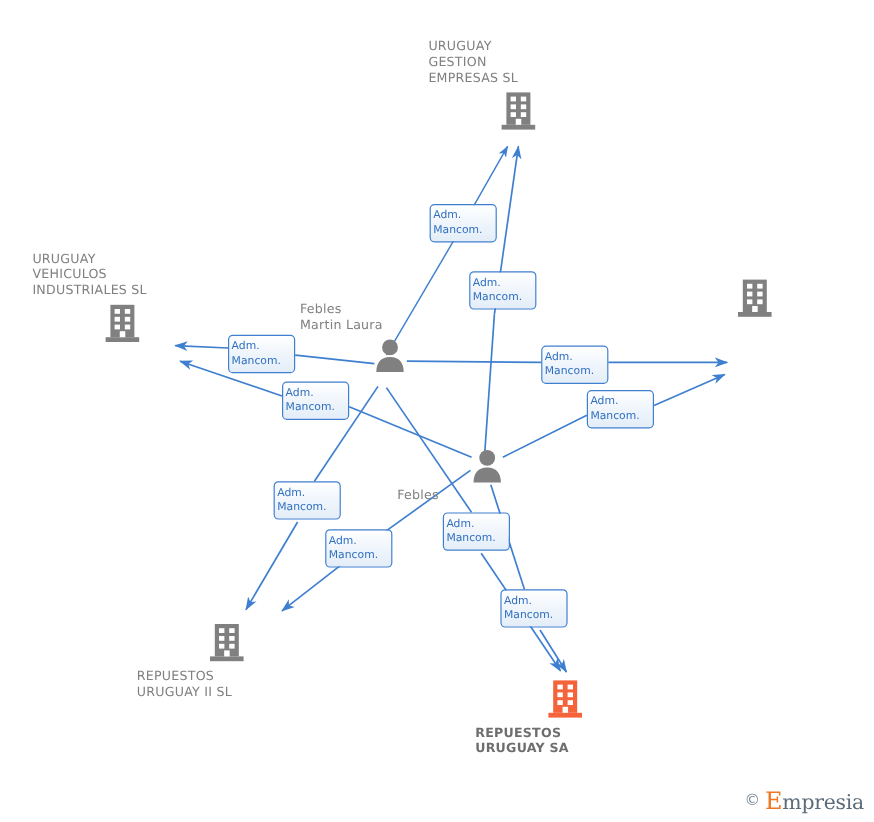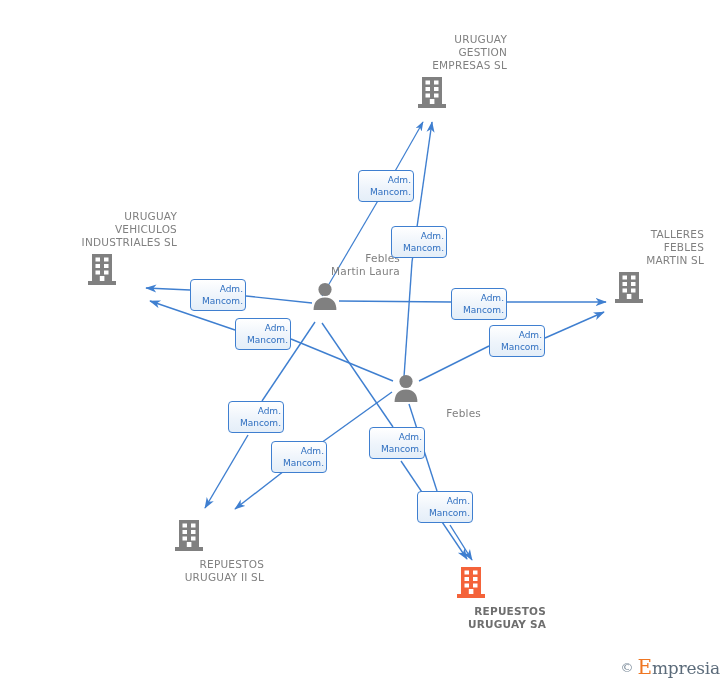--- a/index.html
+++ b/index.html
@@ -23,21 +23,21 @@
   .edge-layer {
     position: absolute;
     left: 0; top: 0;
     width: 728px;
     height: 685px;
   }
   .node {
     position: absolute;
     width: 150px;
     margin-left: -75px;
-    text-align: right;
+    text-align: left;
   }
   .node-label {
     font-size: 10.5px;
     line-height: 13px;
     color: #808080;
     letter-spacing: 0.2px;
     white-space: pre-line;
   }
   .node-label.focus {
     color: #6e6e6e;
@@ -52,21 +52,21 @@
     width: 56px;
     margin-left: -28px;
     margin-top: -17px;
     box-sizing: border-box;
     border: 1px solid #3f7fd0;
     border-radius: 4px;
     background: linear-gradient(to bottom, #ffffff 0%, #eef4fb 55%, #e4eef8 100%);
     color: #2f6fc0;
     font-size: 9px;
     line-height: 12px;
-    text-align: right;
+    text-align: left;
     padding: 3px 2px;
     white-space: pre-line;
   }
   #watermark {
     position: absolute;
     right: 8px;
     bottom: 6px;
     display: flex;
     align-items: center;
     gap: 4px;
@@ -160,23 +160,20 @@
       <rect x="18" y="4.5" width="4.5" height="4" fill="#ffffff"></rect>
       <rect x="9.5" y="11" width="4.5" height="4" fill="#ffffff"></rect>
       <rect x="18" y="11" width="4.5" height="4" fill="#ffffff"></rect>
       <rect x="9.5" y="17.5" width="4.5" height="4" fill="#ffffff"></rect>
       <rect x="18" y="17.5" width="4.5" height="4" fill="#ffffff"></rect>
       <rect x="13.8" y="23" width="4.6" height="5" fill="#ffffff"></rect>
     </svg>
   </div>
 
   <div class="node" style="left:629px; top:228px;">
-    <div class="node-label">TALLERES
-FEBLES
-MARTIN SL</div>
     <svg class="node-icon" width="32" height="34" viewBox="0 0 32 34" style="margin-top:4px;">
       <rect x="6" y="1" width="20" height="27" fill="#808080"></rect>
       <rect x="2" y="28" width="28" height="4" fill="#808080"></rect>
       <rect x="9.5" y="4.5" width="4.5" height="4" fill="#ffffff"></rect>
       <rect x="18" y="4.5" width="4.5" height="4" fill="#ffffff"></rect>
       <rect x="9.5" y="11" width="4.5" height="4" fill="#ffffff"></rect>
       <rect x="18" y="11" width="4.5" height="4" fill="#ffffff"></rect>
       <rect x="9.5" y="17.5" width="4.5" height="4" fill="#ffffff"></rect>
       <rect x="18" y="17.5" width="4.5" height="4" fill="#ffffff"></rect>
       <rect x="13.8" y="23" width="4.6" height="5" fill="#ffffff"></rect>

